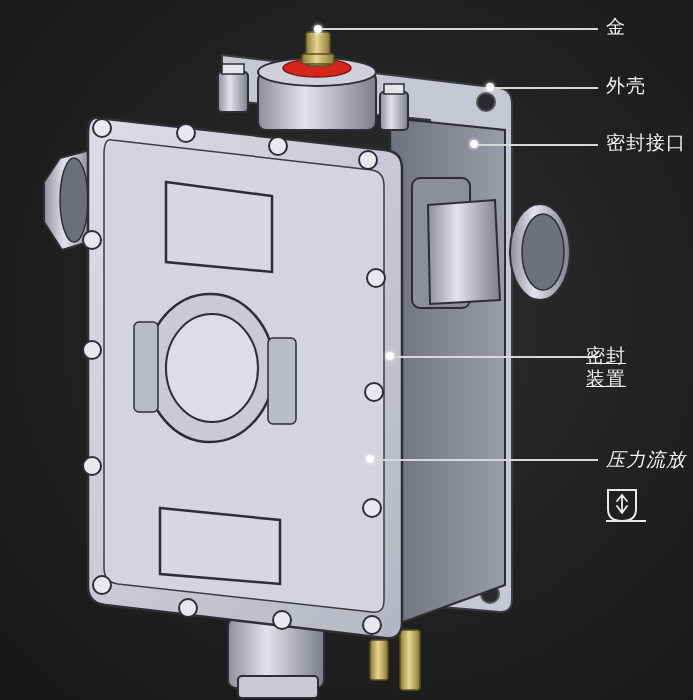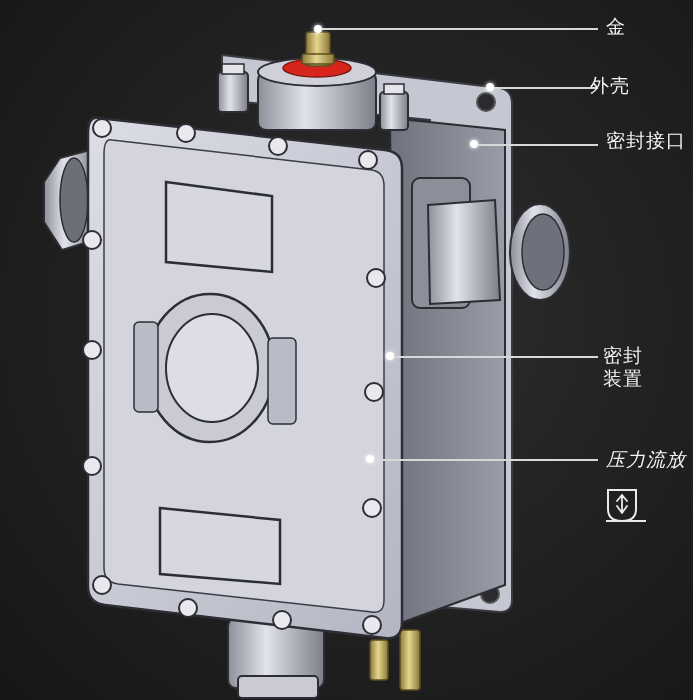--- a/index.html
+++ b/index.html
@@ -116,29 +116,29 @@
     </g>
   </svg>
 
   
   <div class="dot" style="left:314px;top:25px;"></div>
   <div class="leader" style="left:322px;top:28px;width:276px;"></div>
   <div class="label" style="left:606px;top:15px;">金</div>
 
   <div class="dot" style="left:486px;top:83px;"></div>
   <div class="leader" style="left:494px;top:87px;width:104px;"></div>
-  <div class="label" style="left:590px;top:74px;">外壳</div>
+  <div class="label" style="left:606px;top:74px;">外壳</div>
 
   <div class="dot" style="left:470px;top:140px;"></div>
   <div class="leader" style="left:478px;top:144px;width:120px;"></div>
-  <div class="label" style="left:606px;top:131px;font-family:Liberation Mono, monospace;">密封接口</div>
+  <div class="label" style="left:606px;top:131px;">密封接口</div>
 
   <div class="dot" style="left:386px;top:352px;"></div>
   <div class="leader" style="left:394px;top:356px;width:204px;"></div>
-  <div class="label" style="left:603px;top:344px;">
+  <div class="label" style="left:586px;top:344px;text-decoration:underline;">
     <div>密封</div>
     <div>装置</div>
   </div>
 
   <div class="dot" style="left:366px;top:455px;"></div>
   <div class="leader" style="left:374px;top:459px;width:224px;"></div>
   <div class="label" style="left:606px;top:448px;font-style:italic;">压力流放</div>
 
   <svg class="release-icon" viewBox="0 0 34 38">
     <path d="M3 3 H31 V22 Q31 34 17 34 Q3 34 3 22 Z" fill="none" stroke="#eaeaea" stroke-width="2"></path>

